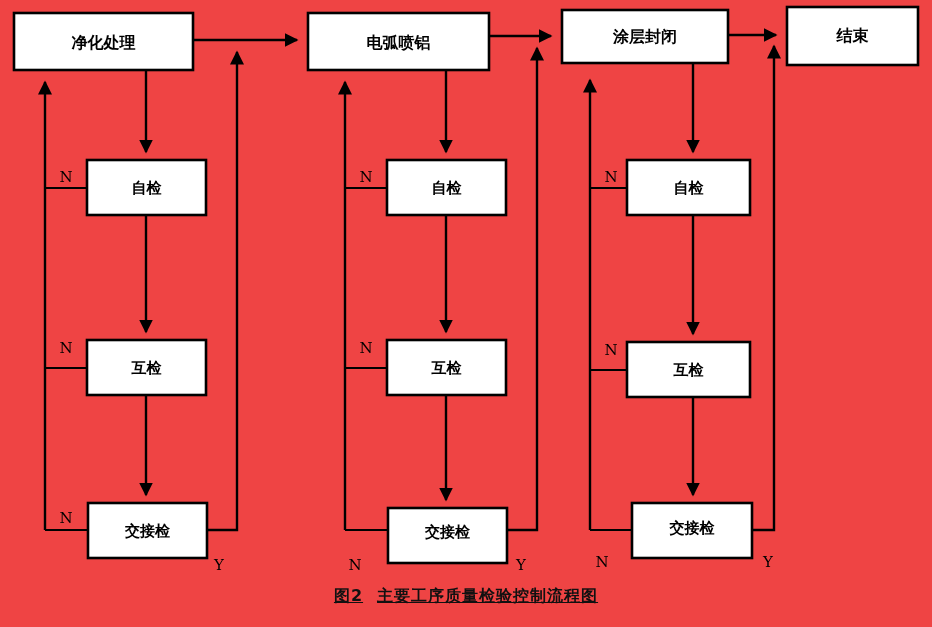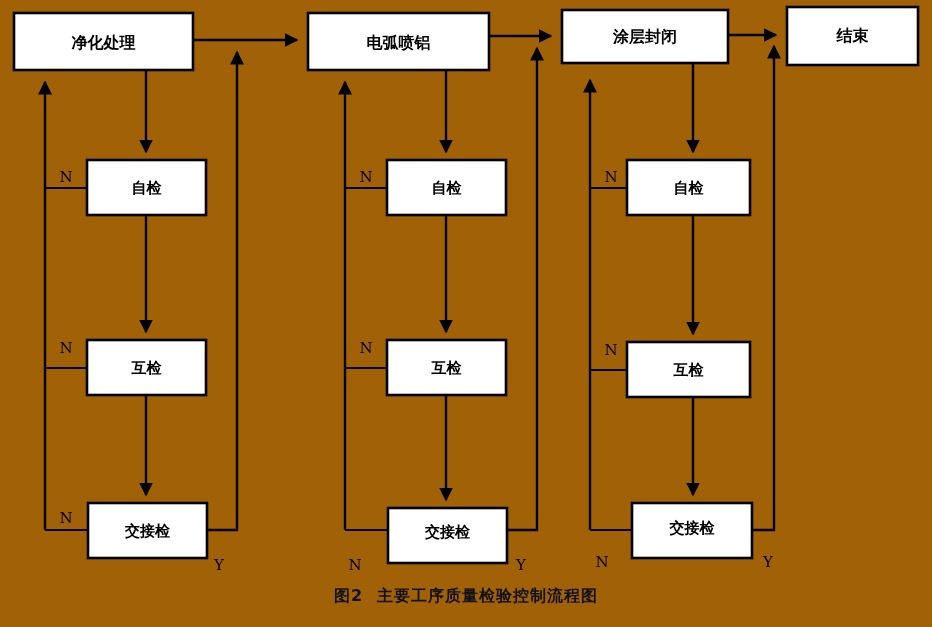--- a/index.html
+++ b/index.html
@@ -5,21 +5,21 @@
 <style>
   html,body{margin:0;padding:0;background:#ffffff;}
   body{
     font-family:"DejaVu Sans","Liberation Sans",sans-serif;
     color:#000;
   }
   #page{
     position:relative;
     width:932px;
     height:627px;
-    background:#a16207;
+    background:#ef4444;
     overflow:hidden;
   }
   #flow-svg{
     position:absolute;
     left:0; top:0;
     width:932px;
     height:585px;
   }
   .box-label{
     font-family:"DejaVu Sans","Liberation Sans",sans-serif;
@@ -58,20 +58,21 @@
     position:absolute;
     left:0;
     top:586px;
     width:932px;
     text-align:center;
     font-family:"DejaVu Sans","Liberation Sans",sans-serif;
     font-weight:bold;
     font-size:16px;
     letter-spacing:1px;
     color:#111;
+    text-decoration:underline;
   }
   #caption .cap-num{ margin-right:14px; }
 </style>
 </head>
 <body>
 
 <div id="page">
 
   <svg id="flow-svg" viewBox="0 0 932 585">
     <defs>

